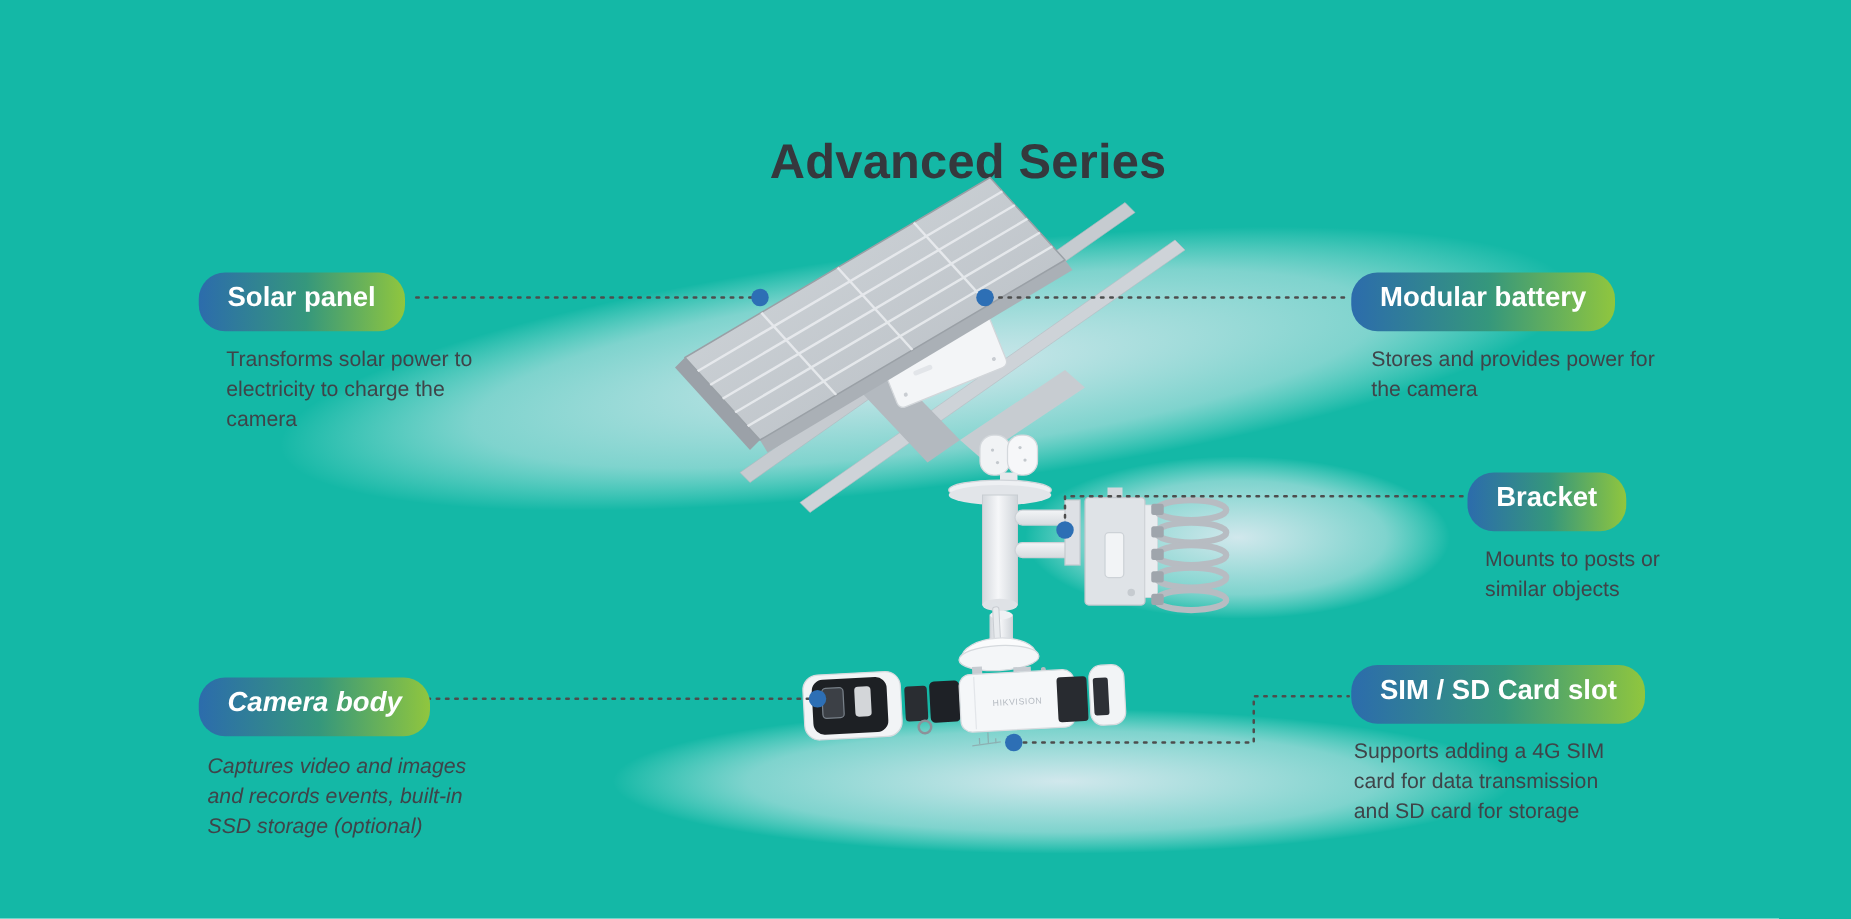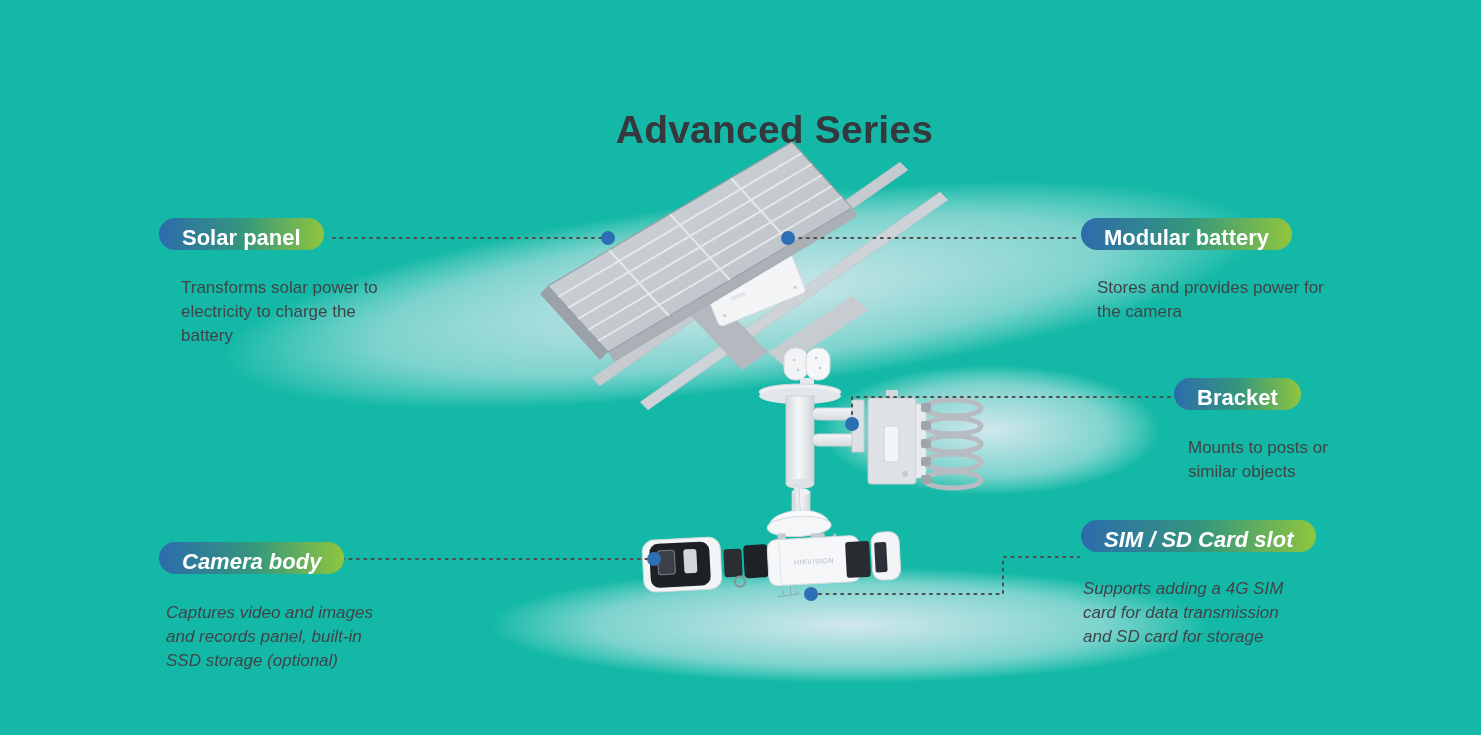--- a/index.html
+++ b/index.html
@@ -9,35 +9,35 @@
     position:absolute;top:82px;left:0;width:100%;
     text-align:center;transform:translateX(34px);
     font-size:39px;font-weight:700;color:var(--title-text,#35383d);
     letter-spacing:0.2px;
   }
   .overlay{position:absolute;left:0;top:0;width:1481px;height:735px;}
   .dotline{fill:none;stroke:var(--connector,#4d4d4d);stroke-width:2;stroke-dasharray:2 5.4;stroke-linecap:round;}
   .dot{fill:var(--dot,#2d6fb5);}
   .callout{position:absolute;}
   .pill{
-    display:inline-block;height:32px;line-height:40px;padding:0 23px;
+    display:inline-block;height:47px;line-height:40px;padding:0 23px;
     border-radius:21px;font-size:22px;font-weight:700;white-space:nowrap;
     color:var(--pill-text,#ffffff);
     background:linear-gradient(90deg,var(--pill-start,#2c6cac) 0%,var(--pill-mid,#35977c) 52%,var(--pill-end,#90c63e) 100%);
   }
   .desc{position:absolute;font-size:17px;line-height:24px;color:var(--body-text,#3f4449);}
   #callout-solar{left:159px;top:218px;}
   #callout-solar .desc{left:22px;top:58px;width:200px;}
   #callout-modular{left:1081px;top:218px;}
   #callout-modular .desc{left:16px;top:58px;width:240px;}
   #callout-bracket{left:1174px;top:378px;}
   #callout-bracket .desc{left:14px;top:58px;width:170px;}
   #callout-camera{left:159px;top:542px;font-style:italic;}
   #callout-camera .desc{left:7px;top:59px;width:215px;}
-  #callout-sim{left:1081px;top:520px;font-style:italic;}
+  #callout-sim{left:1081px;top:532px;}
   #callout-sim .desc{left:2px;top:57px;width:212px;}
   .svg-brand{font-family:"Liberation Sans",sans-serif;font-size:7px;fill:#b4bac1;letter-spacing:.5px;}
 </style>
 </head>
 <body>
 
 <div class="canvas">
 
   <h1 class="page-title">Advanced Series</h1>
 
@@ -204,36 +204,36 @@
       <polyline class="dotline" points="342,559 648,559"></polyline>
       <circle class="dot" cx="654" cy="559" r="7"></circle>
 
       <polyline class="dotline" points="819,594 1003,594 1003,557 1079,557"></polyline>
       <circle class="dot" cx="811" cy="594" r="7"></circle>
     </g>
   </svg>
 
   <div class="callout" id="callout-solar">
     <span class="pill">Solar panel</span>
-    <div class="desc">Transforms solar power to electricity to charge the battery</div>
+    <div class="desc">Transforms solar power to electricity to charge the camera</div>
   </div>
 
   <div class="callout" id="callout-modular">
     <span class="pill">Modular battery</span>
     <div class="desc">Stores and provides power for the camera</div>
   </div>
 
   <div class="callout" id="callout-bracket">
     <span class="pill">Bracket</span>
     <div class="desc">Mounts to posts or similar objects</div>
   </div>
 
   <div class="callout" id="callout-camera">
     <span class="pill">Camera body</span>
-    <div class="desc">Captures video and images and records panel, built-in SSD storage (optional)</div>
+    <div class="desc">Captures video and images and records events, built-in SSD storage (optional)</div>
   </div>
 
   <div class="callout" id="callout-sim">
     <span class="pill">SIM / SD Card slot</span>
     <div class="desc">Supports adding a 4G SIM card for data transmission and SD card for storage</div>
   </div>
 
 </div>
 
 </body></html>

